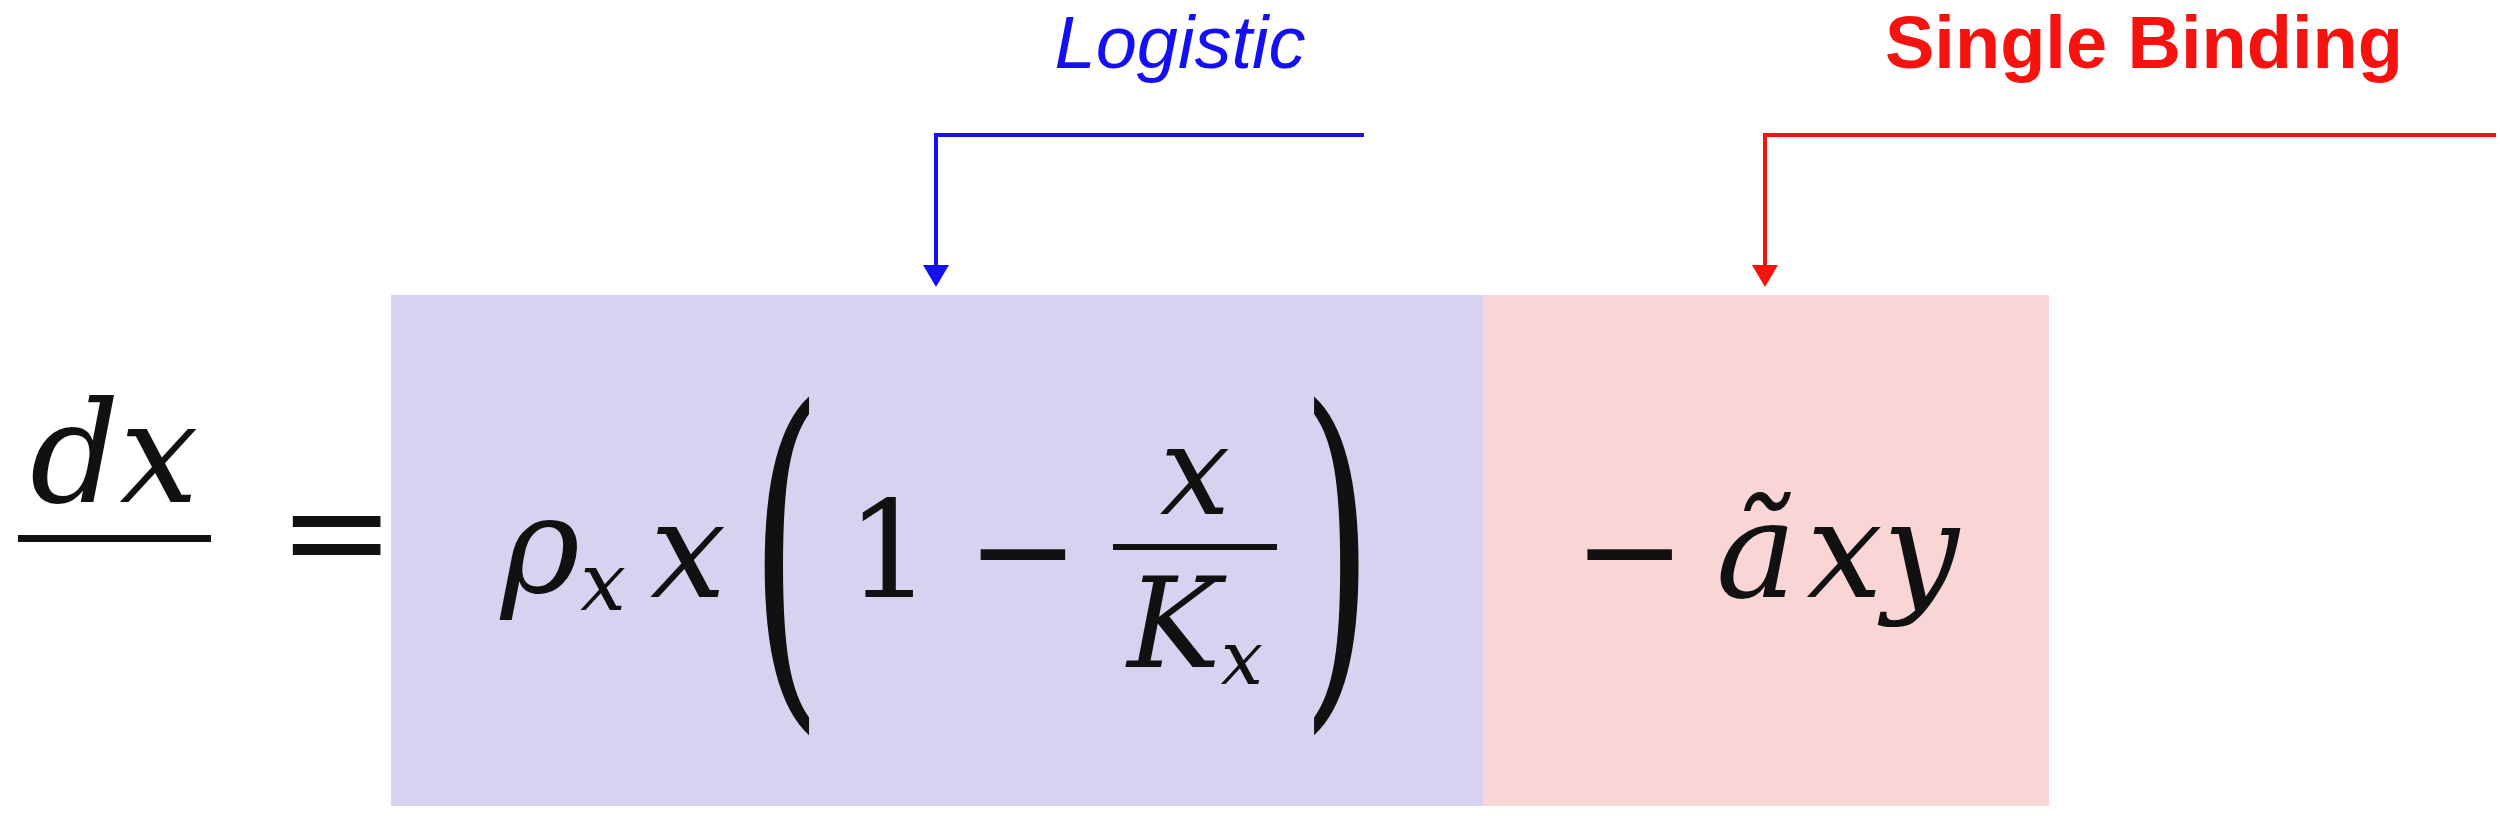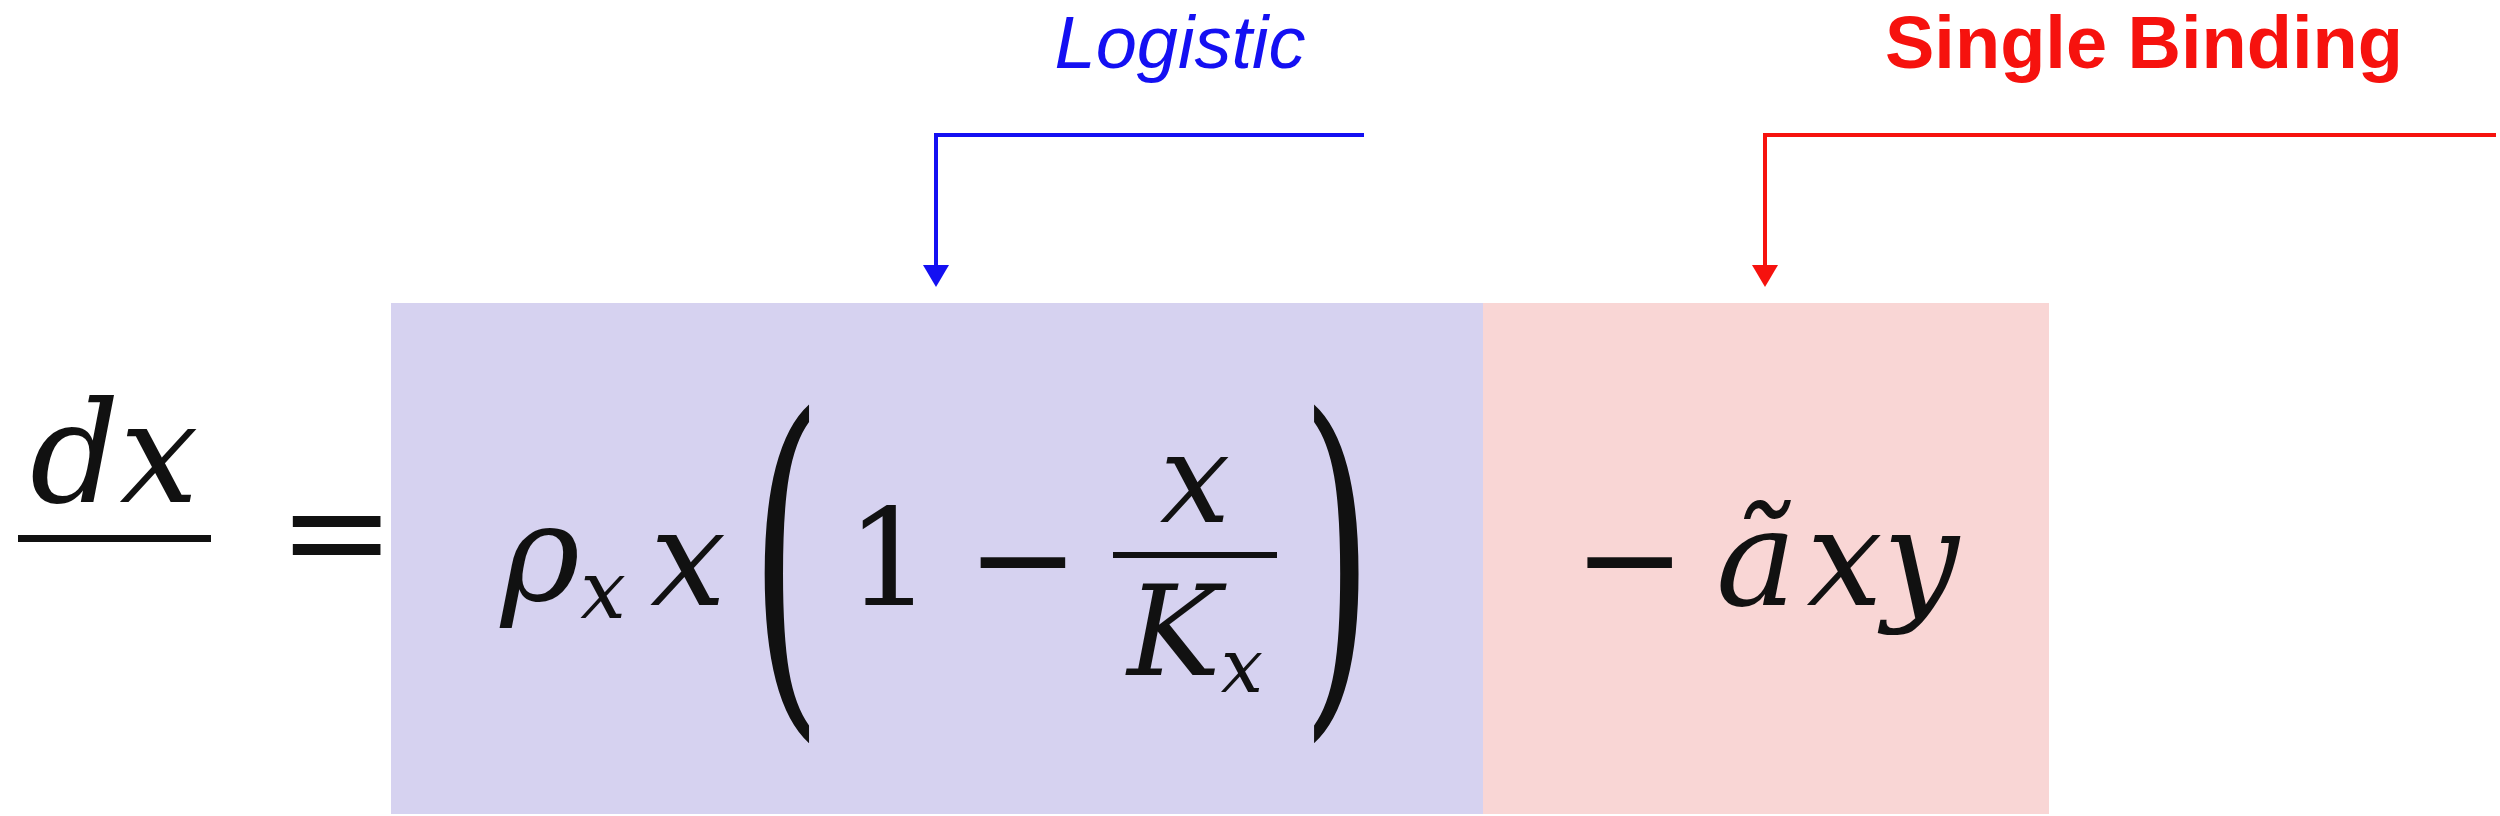--- a/index.html
+++ b/index.html
@@ -15,21 +15,20 @@
   }
 
   
   .hl {
     position: absolute;
     top: 295px;
     height: 511px;
     display: flex;
     align-items: center;
     justify-content: center;
-    margin-top: 8px;
   }
   .hl-blue { left: 391px; width: 1092px; }
   .hl-pink { left: 1483px; width: 566px; }
 
   
   .term {
     display: flex;
     align-items: center;
     gap: 24px;
     font-size: 135px;

